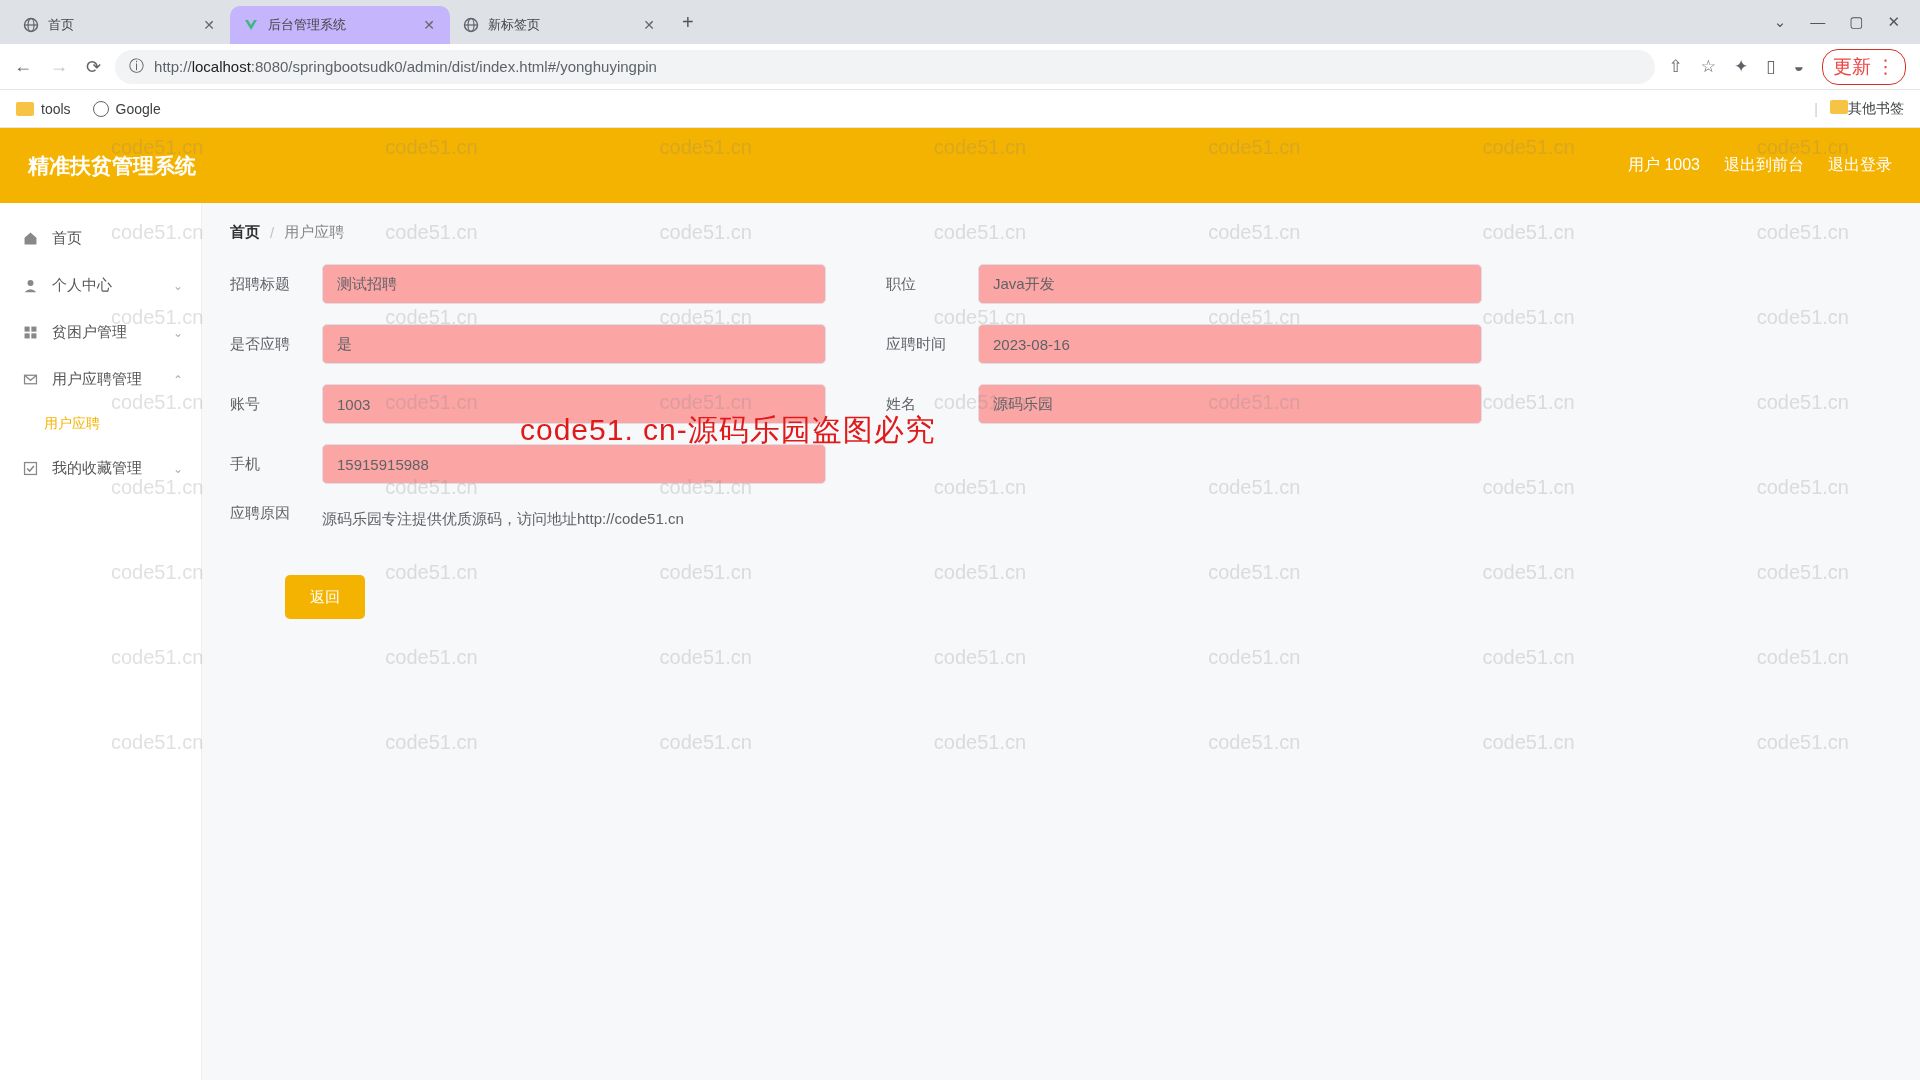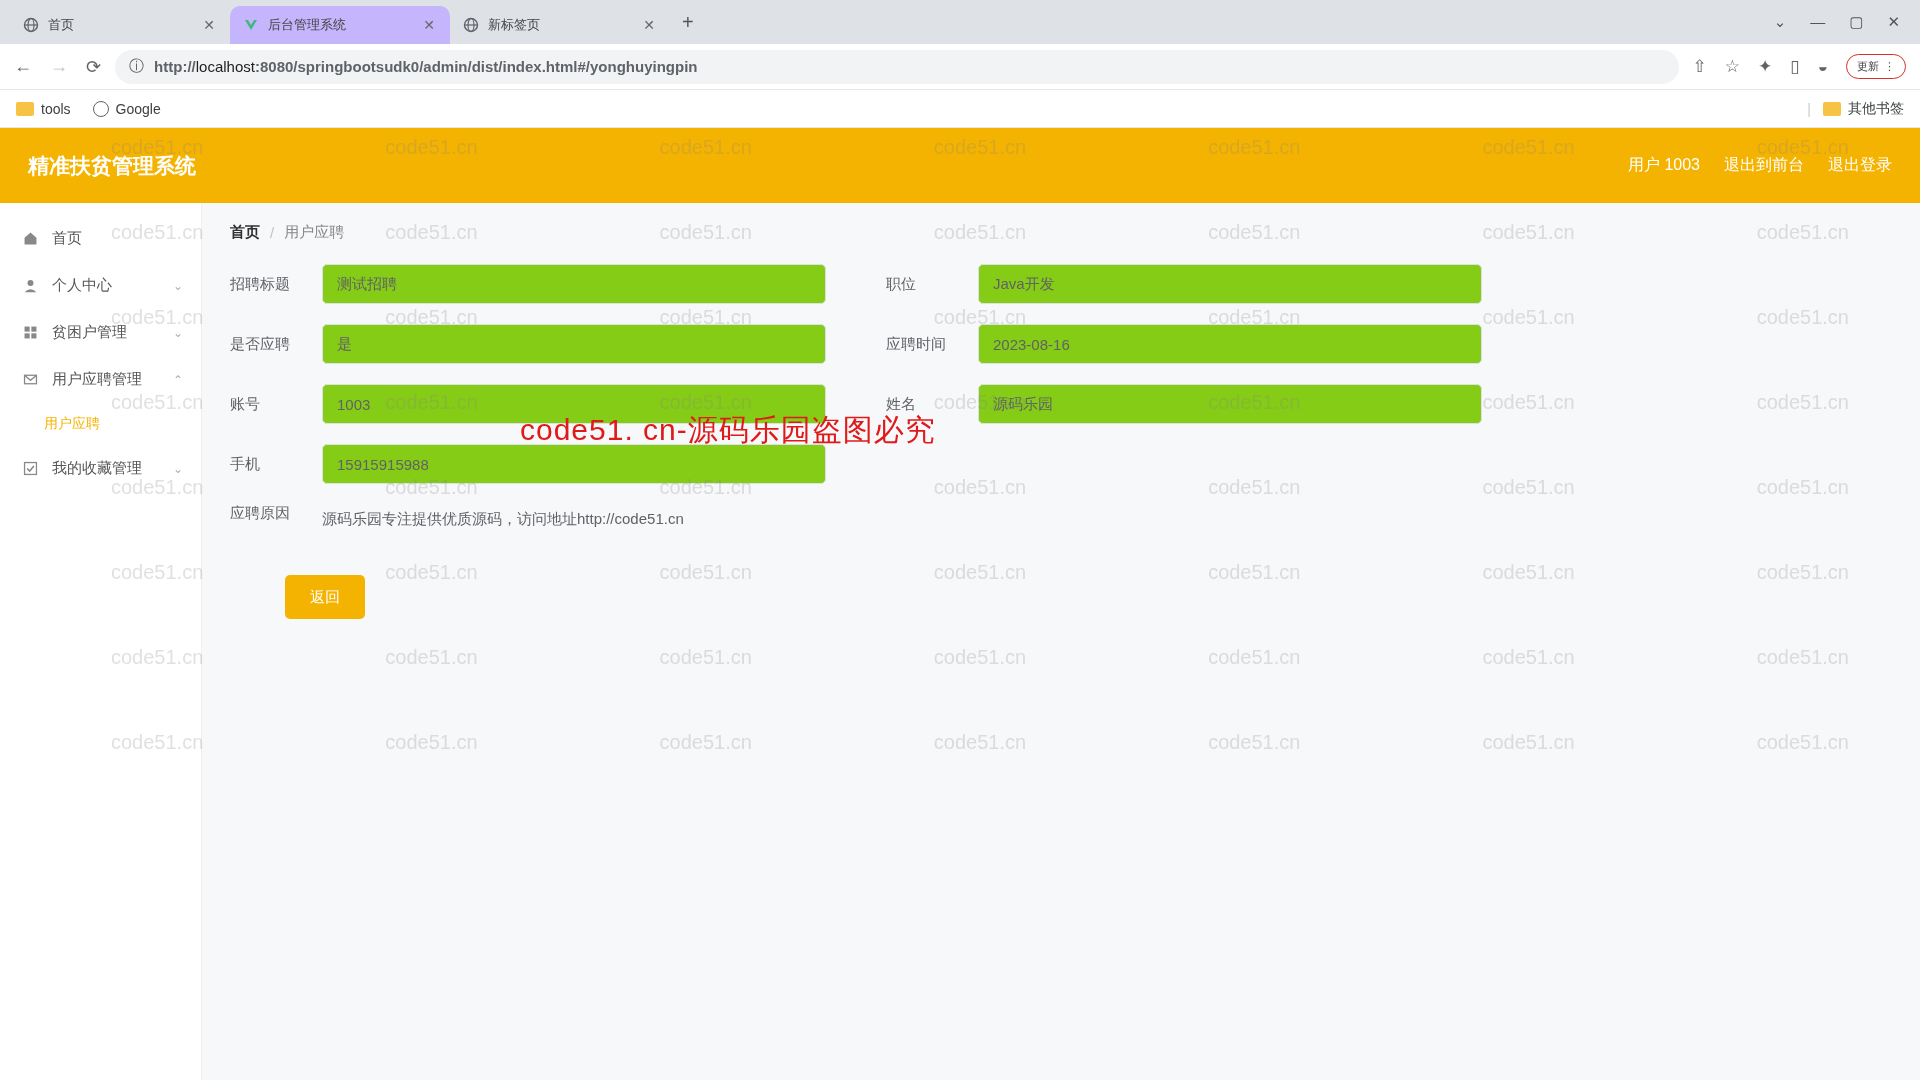--- a/index.html
+++ b/index.html
@@ -14,23 +14,23 @@
 .tab .title { flex: 1; overflow: hidden; white-space: nowrap; text-overflow: ellipsis; }
 .tab .close { color: #666; font-size: 14px; width: 18px; text-align: center; }
 .new-tab { padding: 0 12px; font-size: 20px; color: #555; }
 .win-controls { margin-left: auto; display: flex; gap: 24px; padding: 0 20px; color: #555; }
 .win-controls span { font-size: 15px; }
 .toolbar { display: flex; align-items: center; height: 46px; padding: 0 14px; gap: 14px; background: #fff; border-bottom: 1px solid #e6e6e6; }
 .nav-icons { display: flex; gap: 18px; color: #5f6368; font-size: 18px; align-items: center; }
 .url-bar { flex: 1; display: flex; align-items: center; height: 34px; background: #f1f3f4; border-radius: 20px; padding: 0 14px; font-size: 15px; color: #5f6368; gap: 10px; }
 .url-bar .url { color: #202124; }
 .url-bar .url .host { color: #202124; }
-.url-bar .url .path { color: #5f6368; font-weight: bold; }
+.url-bar .url .path { color: #5f6368; }
 .toolbar-right { display: flex; gap: 18px; color: #5f6368; font-size: 17px; align-items: center; }
-.update-btn { border: 1px solid #d93025; border-radius: 16px; padding: 4px 10px; font-size: 11px; color: #404040; display: flex; align-items: center; gap: 5px; }
+.update-btn { border: 1px solid #d93025; border-radius: 16px; padding: 4px 10px; font-size: 19px; color: #ef4444; display: flex; align-items: center; gap: 5px; }
 .bookmarks-bar { display: flex; align-items: center; height: 38px; padding: 0 16px; gap: 22px; font-size: 14px; color: #3c4043; border-bottom: 1px solid #e6e6e6; }
 .bookmarks-bar .right { margin-left: auto; display: flex; gap: 12px; align-items: center; }
 .bm-folder { width: 18px; height: 14px; background: #f6c344; border-radius: 2px; display: inline-block; }
 .bm-globe { width: 16px; height: 16px; border: 1.5px solid #5f6368; border-radius: 50%; display: inline-block; position: relative; }
 
 
 .app { position: relative; }
 .app-header { height: 75px; background: #f5b301; display: flex; align-items: center; padding: 0 28px; color: #fff; }
 .app-title { font-size: 21px; font-weight: 700; }
 .app-header-right { margin-left: auto; display: flex; gap: 24px; font-size: 16px; }
@@ -45,21 +45,21 @@
 
 
 .main { flex: 1; background: #f7f8fa; padding: 20px 28px; overflow: auto; }
 .breadcrumb { display: flex; align-items: center; gap: 10px; font-size: 15px; color: #888; margin-bottom: 22px; }
 .breadcrumb .home { font-weight: 700; color: #303133; }
 .breadcrumb .sep { color: #c0c4cc; }
 .form { display: flex; flex-direction: column; gap: 20px; }
 .form-row { display: flex; gap: 60px; }
 .form-group { display: flex; align-items: center; }
 .fg-label { width: 78px; font-size: 15px; color: #606266; margin-right: 14px; }
-.fg-input { height: 40px; width: 504px; border: 1px solid #dcdfe6; border-radius: 5px; background: #84cc16; padding: 0 14px; font-size: 15px; color: #606266; display: flex; align-items: center; }
+.fg-input { height: 40px; width: 504px; border: 1px solid #dcdfe6; border-radius: 5px; background: #fca5a5; padding: 0 14px; font-size: 15px; color: #606266; display: flex; align-items: center; }
 .fg-text { font-size: 15px; color: #606266; padding-top: 6px; }
 .btn-back { background: #f5b301; color: #fff; border: none; border-radius: 5px; font-size: 15px; height: 44px; width: 80px; margin-left: 55px; margin-top: 26px; }
 
 
 .watermark-wrap { position: absolute; left: 0; top: 128px; width: 100%; height: 770px; pointer-events: none; overflow: hidden; }
 .wm-grid { display: grid; grid-template-columns: repeat(7, 1fr); row-gap: 62px; padding-top: 8px; }
 .wm { color: rgba(130,130,130,0.25); font-size: 20px; text-align: center; padding-left: 40px; }
 .center-mark { position: absolute; left: 520px; top: 410px; color: #e01919; font-size: 30px; font-weight: 500; letter-spacing: 1px; pointer-events: none; }
 
 svg { display: block; }
@@ -136,21 +136,21 @@
     <span style="display:flex;align-items:center;gap:7px">
         <span class="bm-folder"></span>
         <span>tools</span>
       </span>
     <span style="display:flex;align-items:center;gap:7px">
         <span class="bm-globe"></span>
         <span>Google</span>
       </span>
     <span class="right">
       <span style="color:#ccc">|</span>
-      <span style="display:flex;align-items:center;gap:7px">
+      <span style="display:flex;">
           <span class="bm-folder"></span>
           <span>其他书签</span>
         </span>
     </span>
   </div>
 </div>
 
 <div class="app">
   <div class="app-header">
     <div class="app-title">精准扶贫管理系统</div>

